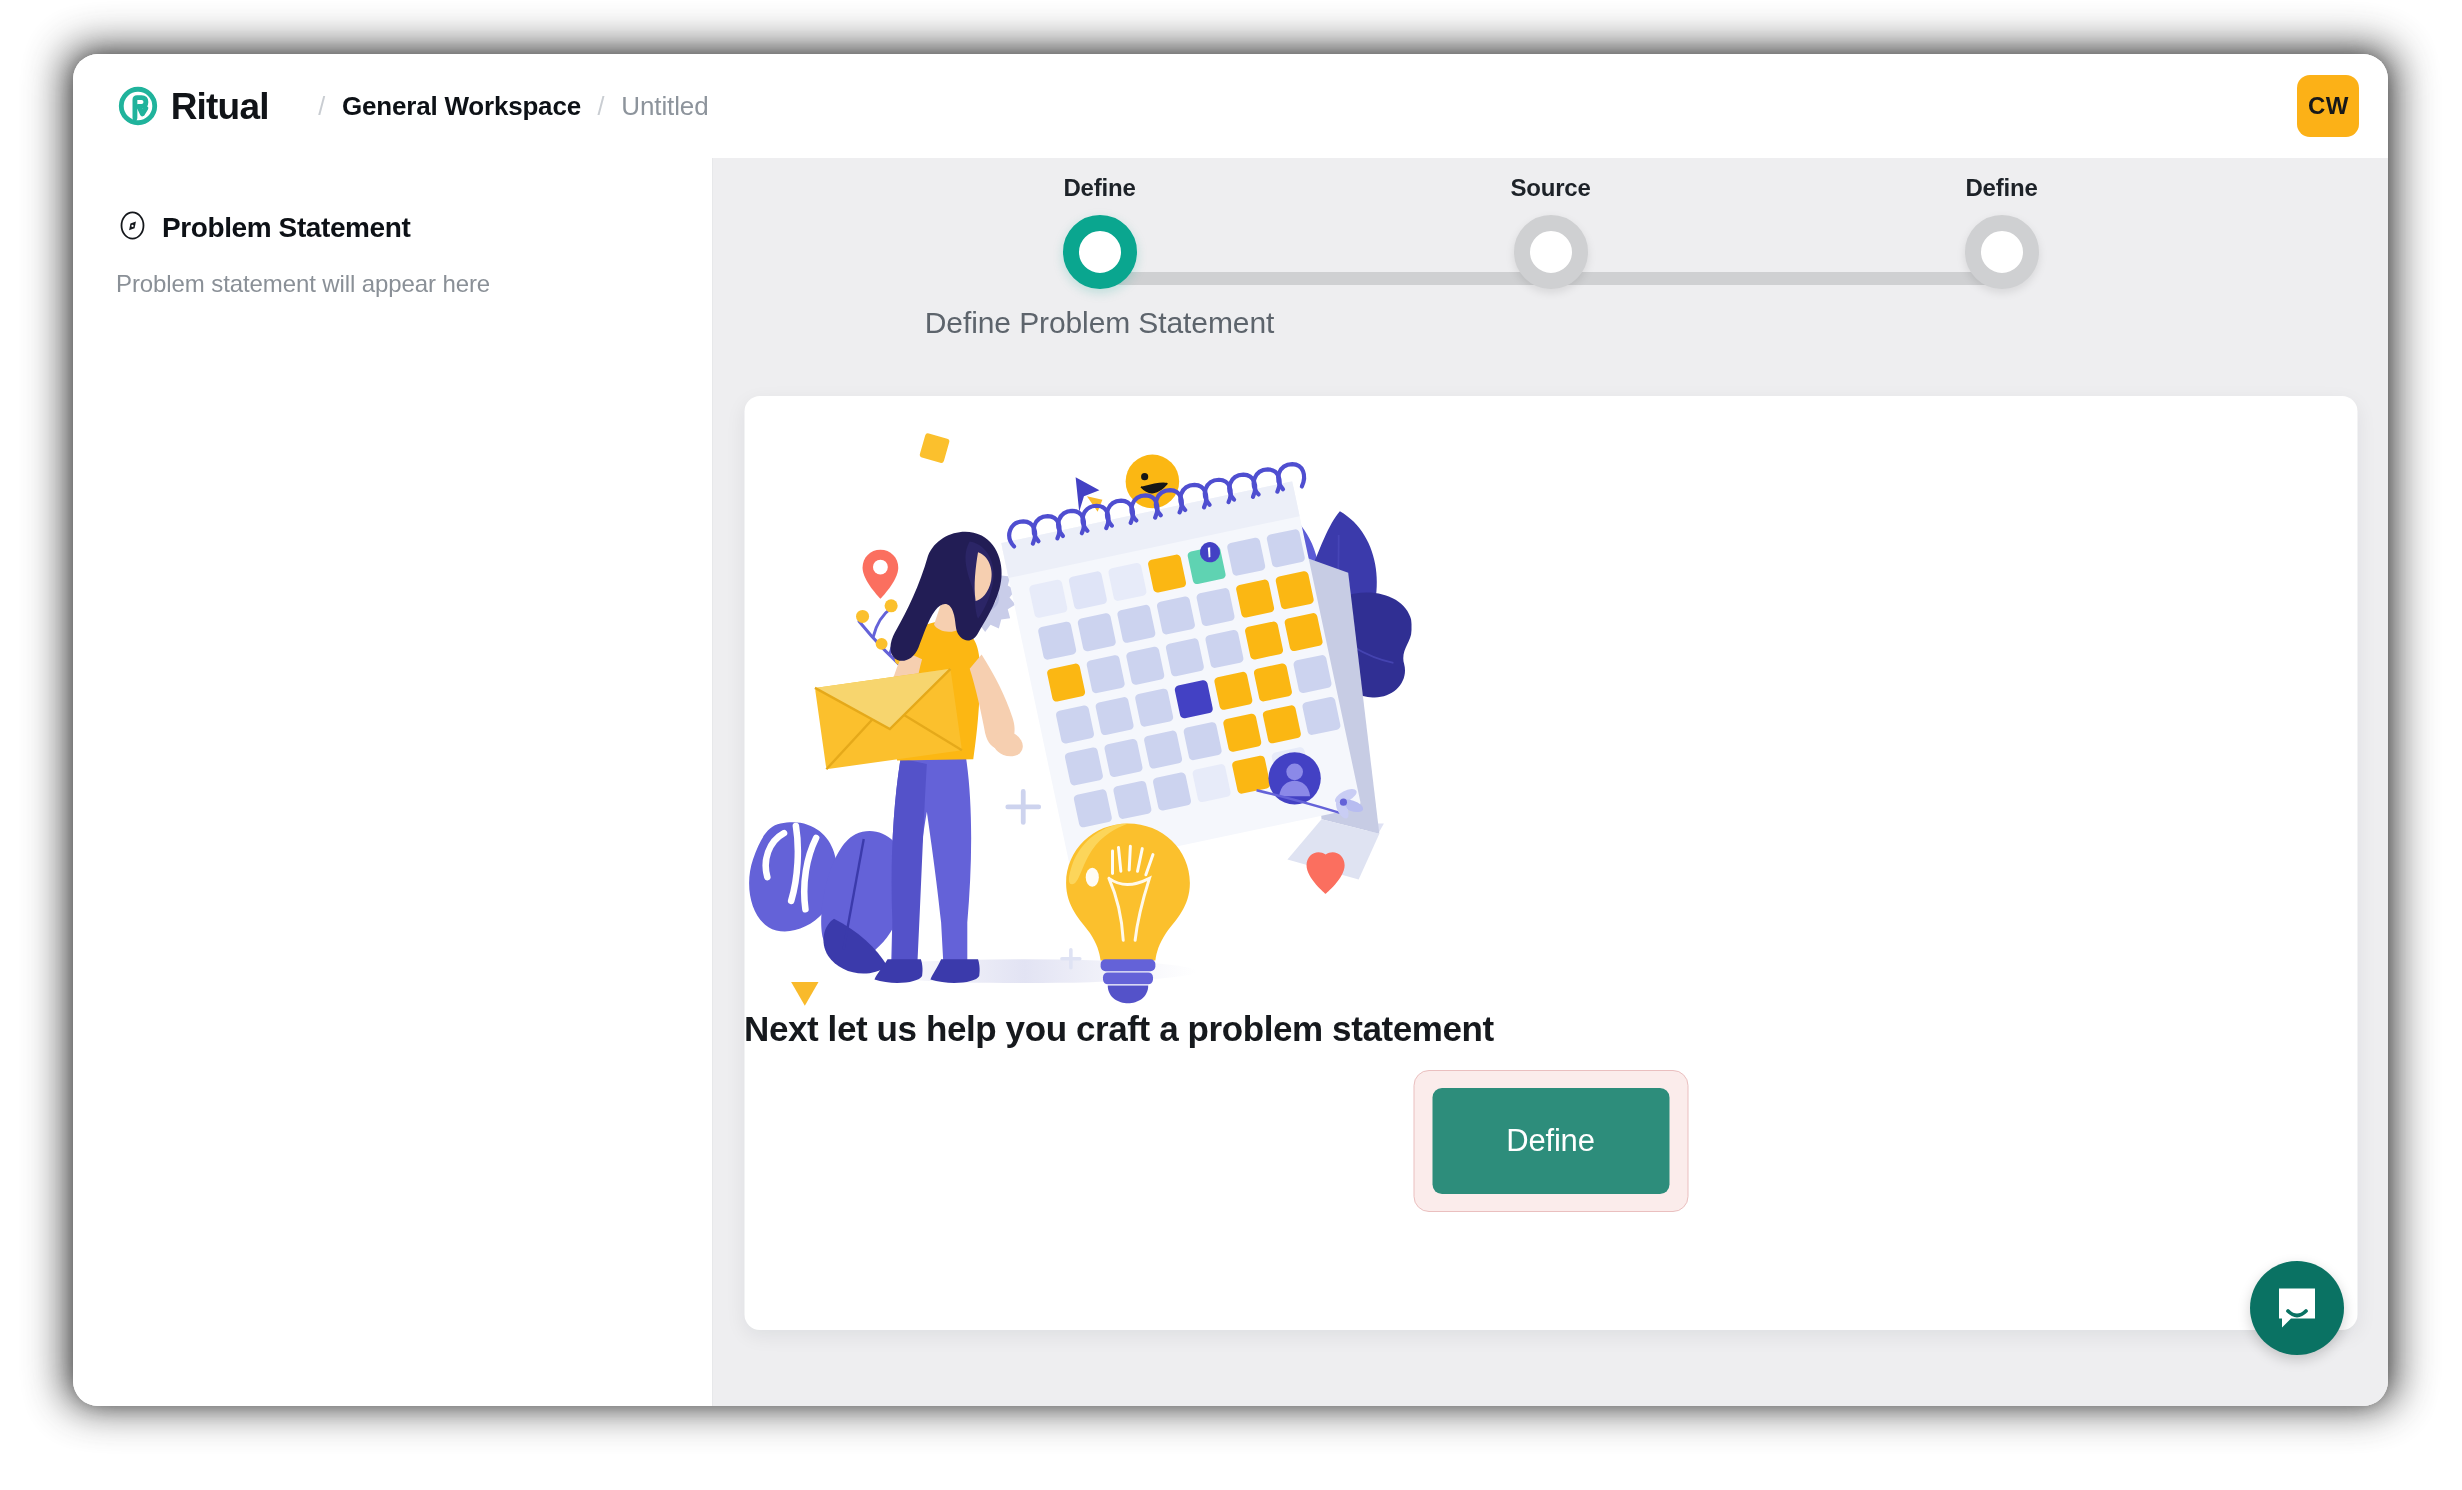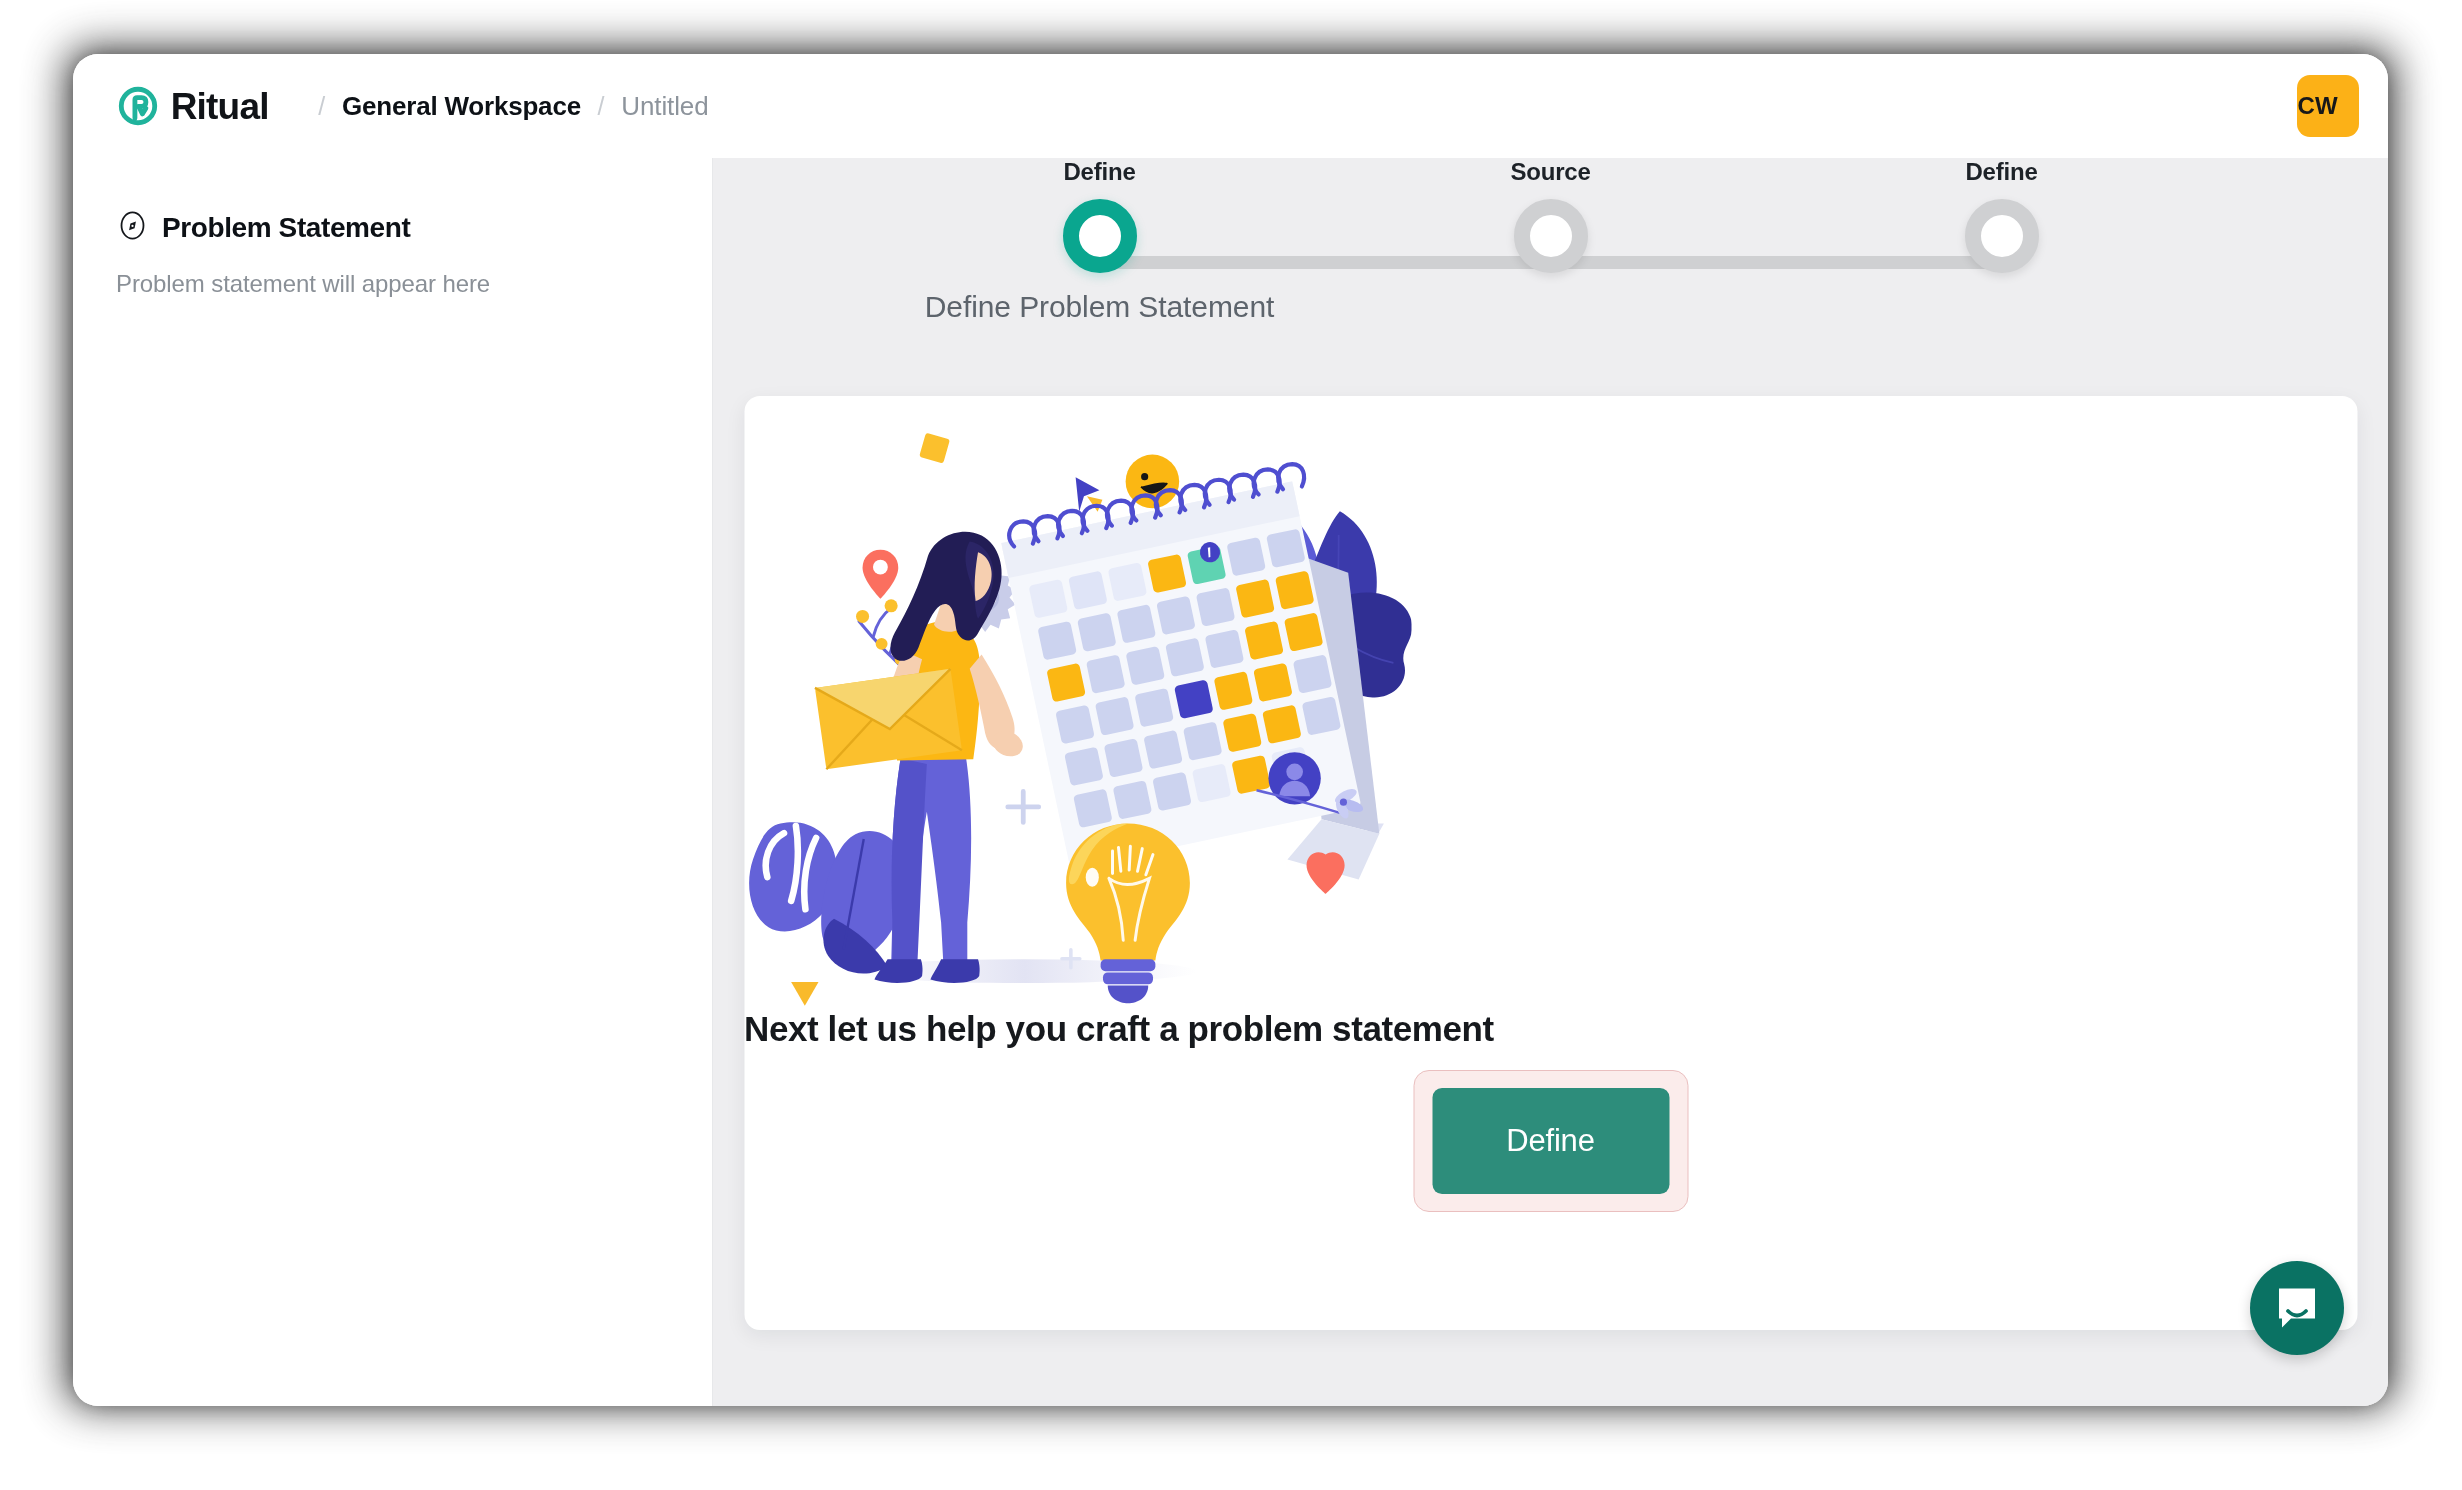--- a/index.html
+++ b/index.html
@@ -108,21 +108,21 @@
     transform: translateY(-50%);
     width: 62px;
     height: 62px;
     border-radius: 13px;
     background: #fcb117;
     color: #17181a;
     font-size: 24px;
     font-weight: 700;
     display: flex;
     align-items: center;
-    justify-content: flex-start;
+    justify-content: center;
     letter-spacing: 0.3px;
   }
 
   
   .body {
     flex: 1 1 auto;
     display: flex;
     min-height: 0;
   }
 
@@ -152,21 +152,21 @@
     font-size: 24px;
     color: #8a9097;
     letter-spacing: -0.1px;
     line-height: 1.3;
   }
 
   .main {
     flex: 1 1 auto;
     background: #eeeef0;
     position: relative;
-    padding: 0;
+    padding: 16px;
     min-width: 0;
   }
 
   
   .stepper {
     position: relative;
     margin: 0 auto;
     padding-top: 37px;
     width: 976px;
     height: 196px;

